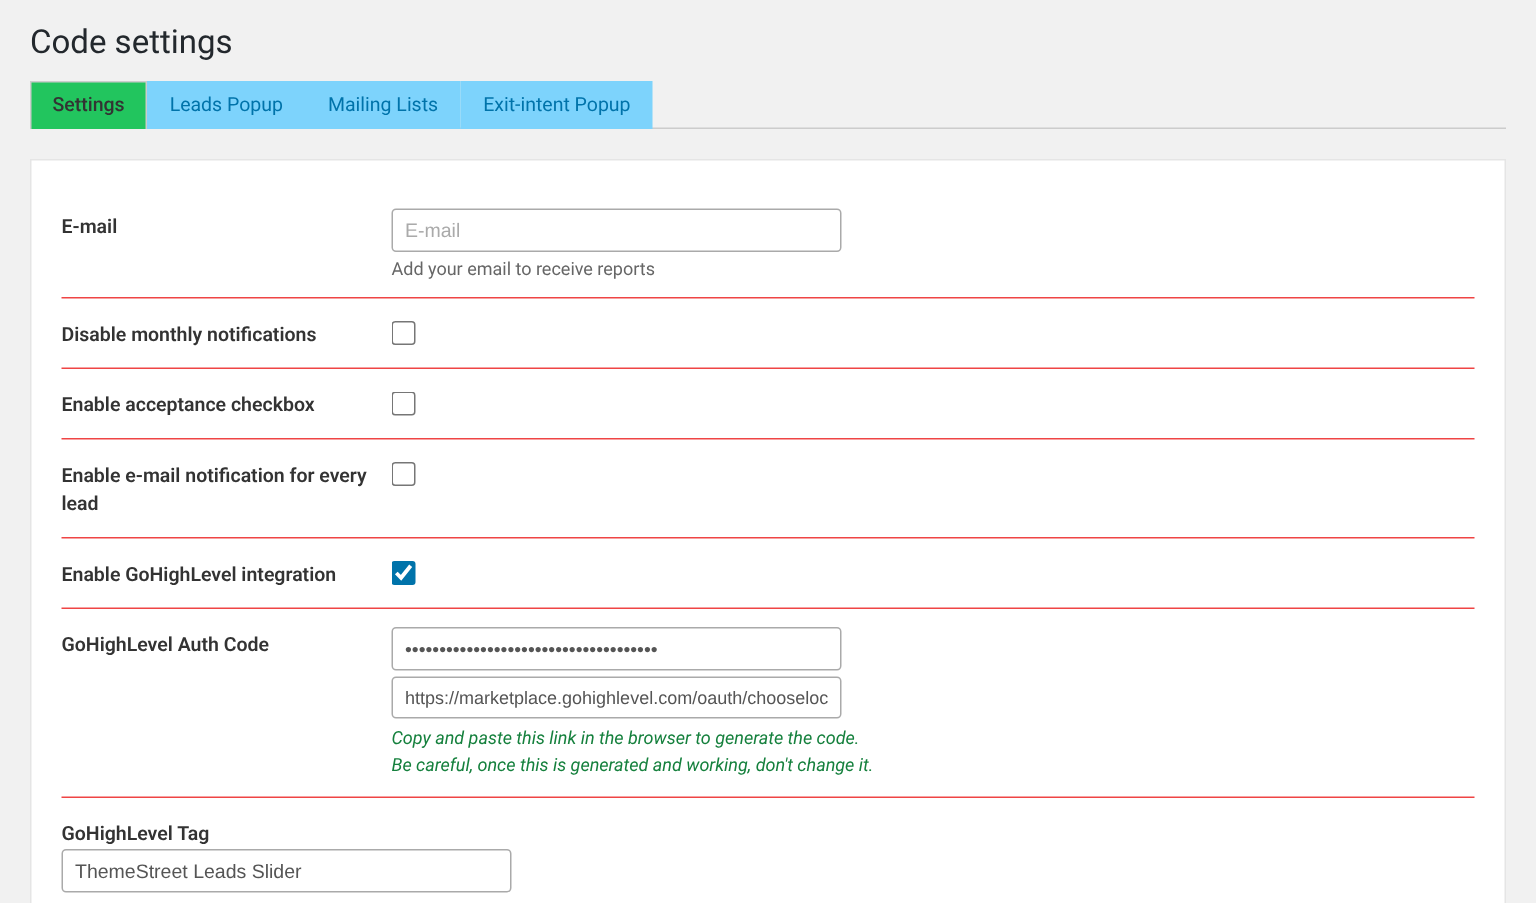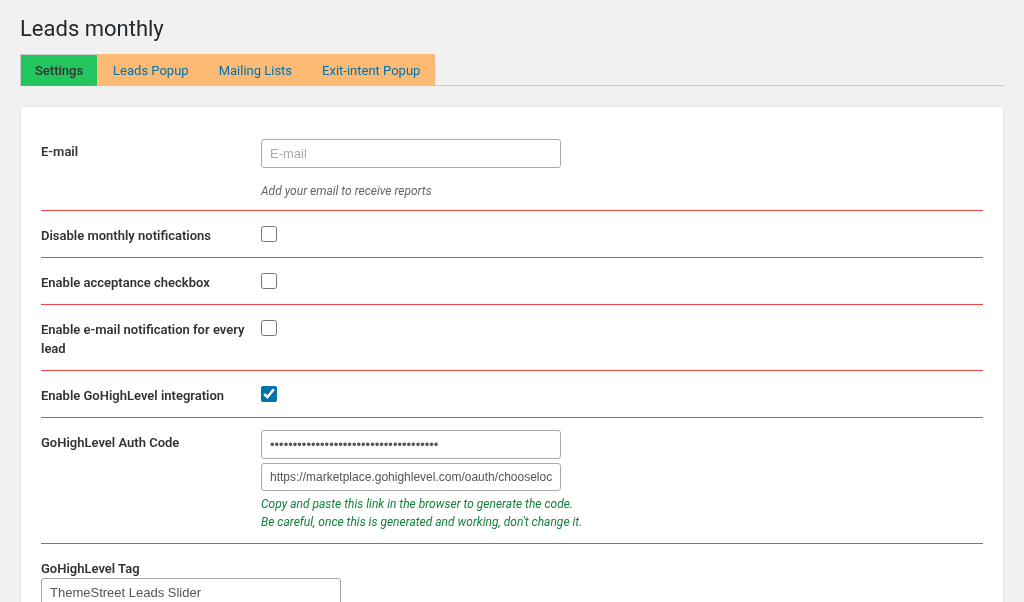--- a/index.html
+++ b/index.html
@@ -35,21 +35,21 @@
       margin-bottom: 20px;
     }
 
     .tab {
       padding: 8px 14px;
       cursor: pointer;
       border: 1px solid transparent;
       border-bottom: none;
       font-size: 13px;
       color: #0073aa;
-      background: #fdba74;
+      background: #7dd3fc;
       position: relative;
       top: 1px;
       text-decoration: none;
       display: inline-block;
     }
 
     .tab.active {
       background: #22c55e;
       border-color: #ccc;
       border-bottom-color: #fff;
@@ -104,22 +104,20 @@
       outline: none;
     }
 
     .form-input::placeholder {
       color: #aaa;
     }
 
     .help-text {
       font-size: 12px;
       color: #666;
-      font-style: italic;
-      margin-top: 12px;
     }
 
     .form-checkbox {
       width: 16px;
       height: 16px;
       margin-top: 3px;
       cursor: pointer;
       accent-color: #0073aa;
     }
 
@@ -157,21 +155,21 @@
       color: #15803d;
       font-style: italic;
       line-height: 1.5;
     }
   </style>
 </head>
 <body>
 
 <div class="page-container">
 
-  <h1 class="page-title">Leads monthly</h1>
+  <h1 class="page-title">Code settings</h1>
 
   <div class="tabs-container">
     <a class="tab active">Settings</a>
     <a class="tab">Leads Popup</a>
     <a class="tab">Mailing Lists</a>
     <a class="tab">Exit-intent Popup</a>
   </div>
 
   <div class="settings-form">
 

